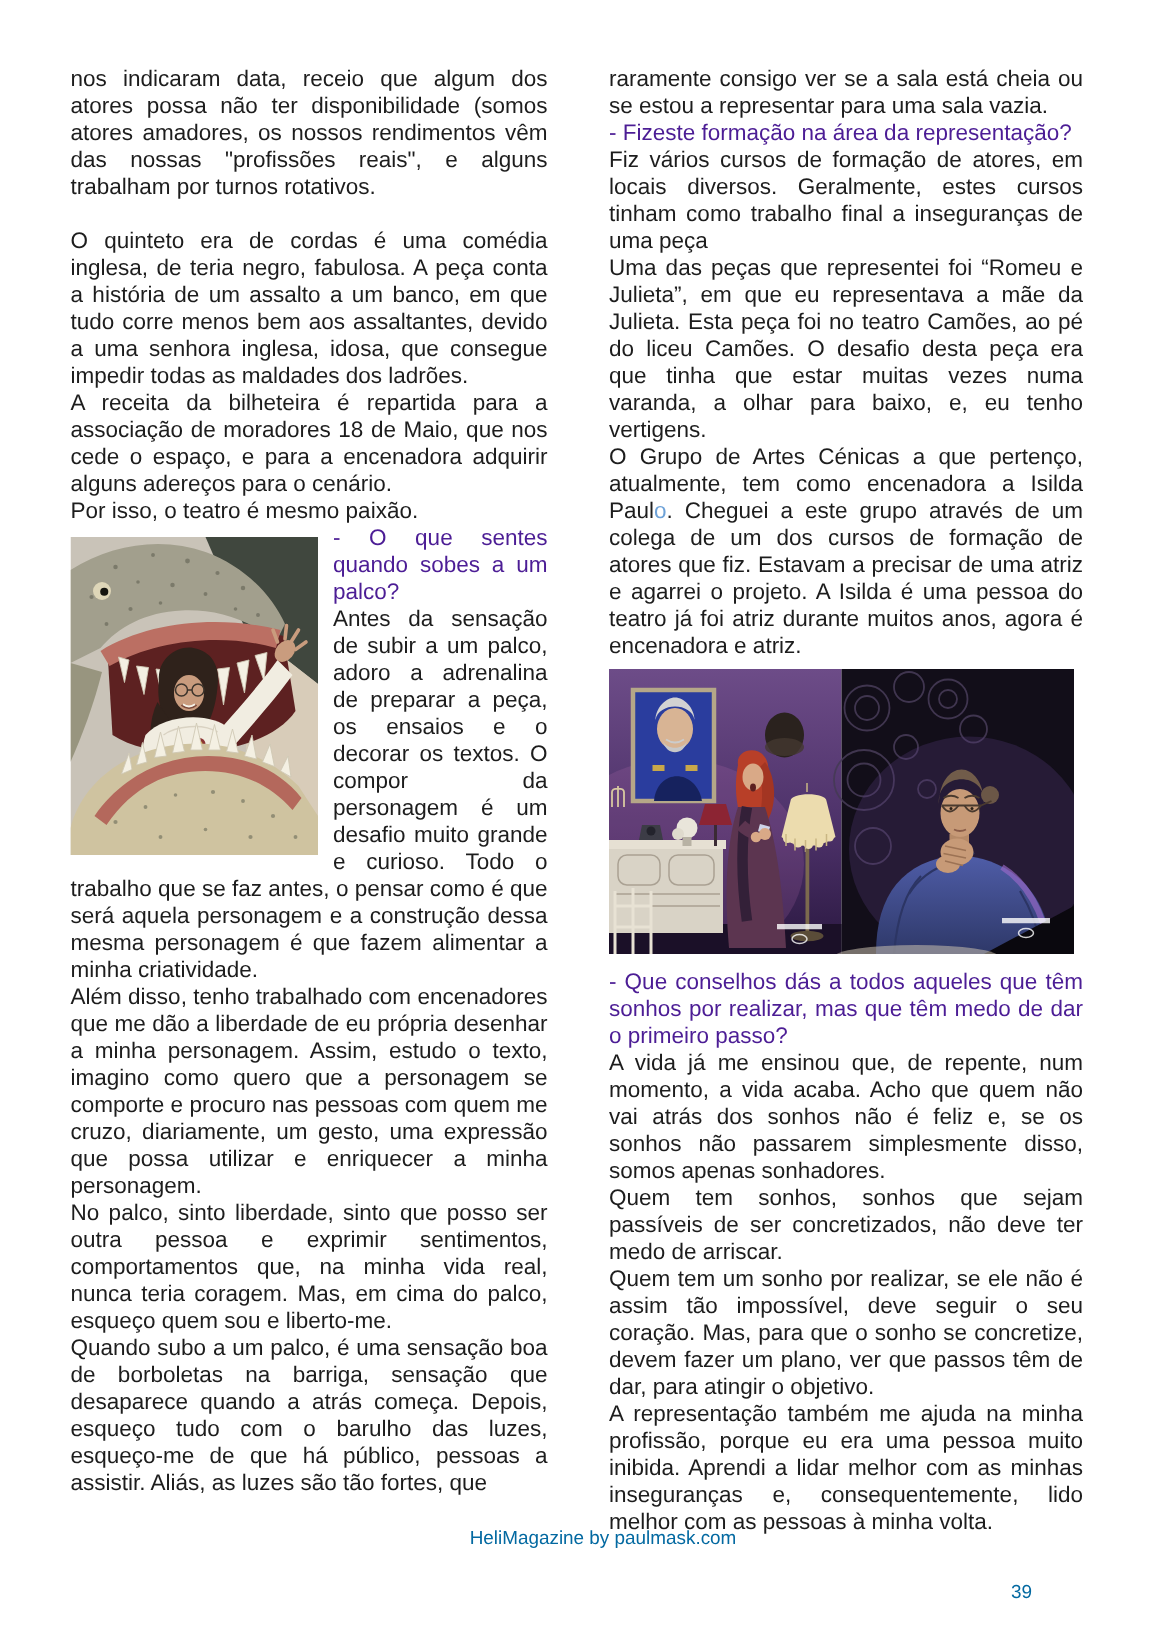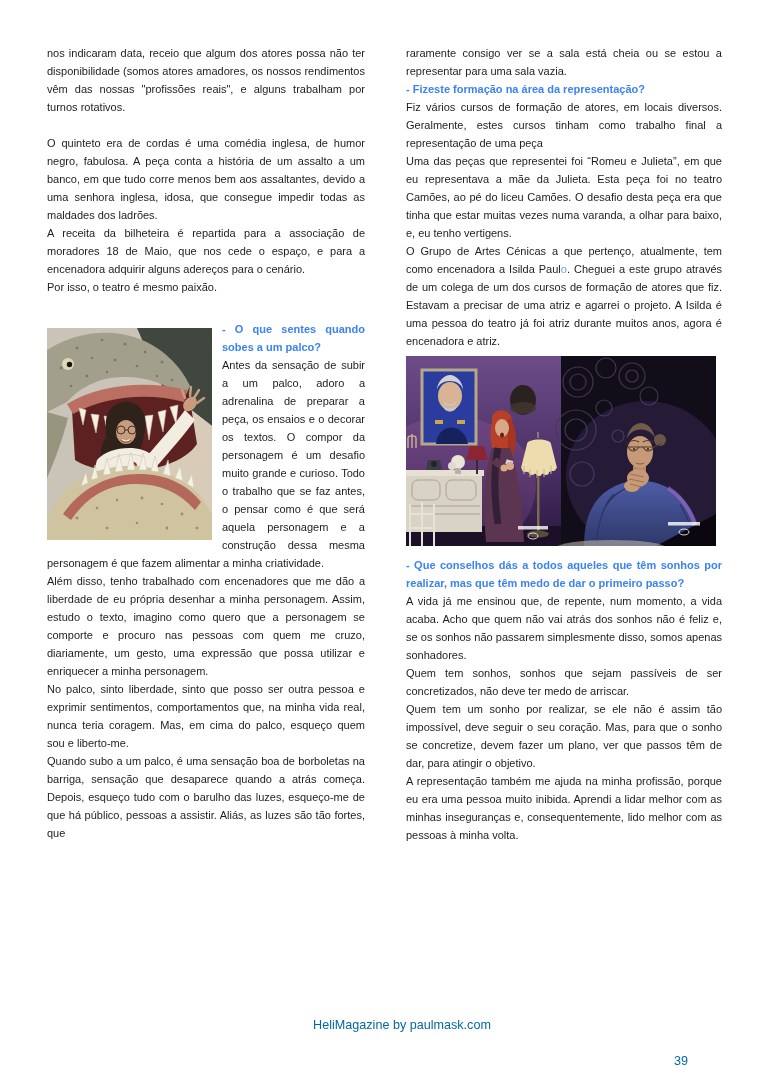--- a/index.html
+++ b/index.html
@@ -1,46 +1,46 @@
 <!DOCTYPE html>
 <html><head>
 <meta charset="utf-8">
 <style>
   html,body { margin:0; padding:0; background:#ffffff; }
   .page {
     position:relative; width:768px; height:1086px; background:#ffffff;
     font-family:"Liberation Sans", sans-serif; color:#1d1d1d; overflow:hidden;
   }
-  .col { position:absolute; top:44px; font-size:11px; line-height:18px; text-align:justify; }
+  .col { position:absolute; top:44px; font-size:15px; line-height:18px; text-align:justify; }
   .col-left  { left:47px;  width:318px; }
   .col-right { left:406px; width:316px; }
   .col p { margin:0; }
   .spacer { height:18px; }
-  .q { font-weight:bold; color:#3b82f6; }
-  .dino-block { margin-top:24px; }
+  .q { font-weight:normal; color:#4c1d95; }
+  .dino-block { }
   .dino-block::after { content:""; display:block; clear:both; }
   figure { margin:0; }
   figure.dino { float:left; width:165px; height:212px; margin:8px 10px 2px 0; }
   figure.stage { width:310px; height:190px; margin:6px 0 10px 0; }
   .italic { }
   .blue { color:#6ea2d8; }
   .footer { position:absolute; top:1018px; left:47px; width:674px; height:20px; font-size:12.6px; color:#0369a1; }
   .footer-credit { position:absolute; left:160px; width:390px; text-align:center; }
   .footer-page { position:absolute; right:33px;margin-top:36px; }
   svg { display:block; }
 </style>
 </head>
 <body>
 
 <div class="page">
 
   <div class="col col-left">
     <p>nos indicaram data, receio que algum dos atores possa não ter disponibilidade (somos atores amadores, os nossos rendimentos vêm das nossas "profissões reais", e alguns trabalham por turnos rotativos.</p>
     <div class="spacer"></div>
-    <p>O quinteto era de cordas é uma comédia inglesa, de humor negro, fabulosa. A peça conta a história de um assalto a um banco, em que tudo corre menos bem aos assaltantes, devido a uma senhora inglesa, idosa, que consegue impedir todas as maldades dos ladrões.</p>
+    <p>O quinteto era de cordas é uma comédia inglesa, de teria negro, fabulosa. A peça conta a história de um assalto a um banco, em que tudo corre menos bem aos assaltantes, devido a uma senhora inglesa, idosa, que consegue impedir todas as maldades dos ladrões.</p>
     <p>A receita da bilheteira é repartida para a associação de moradores 18 de Maio, que nos cede o espaço, e para a encenadora adquirir alguns adereços para o cenário.</p>
     <p>Por isso, o teatro é mesmo paixão.</p>
 
     <div class="dino-block">
       <figure class="dino">
         <svg width="165" height="212" viewBox="0 0 165 212" xmlns="http://www.w3.org/2000/svg">
           <rect width="165" height="212" fill="#c9c3b8"></rect>
           <path d="M90,0H165V98L116,60Z" fill="#40473e"></path>
           <path d="M116,60L165,98V212H118Z" fill="#d8ccb9"></path>
           <path d="M25,82C60,60 112,58 142,66L150,116C130,146 58,152 28,132Z" fill="#5d2121"></path>
@@ -132,21 +132,21 @@
       <p>Antes da sensação de subir a um palco, adoro a adrenalina de preparar a peça, os ensaios e o decorar os textos. O compor da personagem é um desafio muito grande e curioso. Todo o trabalho que se faz antes, o pensar como é que será aquela personagem e a construção dessa mesma personagem é que fazem alimentar a minha criatividade.</p>
       <p>Além disso, tenho trabalhado com encenadores que me dão a liberdade de eu própria desenhar a minha personagem. Assim, estudo o texto, imagino como quero que a personagem se comporte e procuro nas pessoas com quem me cruzo, diariamente, um gesto, uma expressão que possa utilizar e enriquecer a minha personagem.</p>
       <p>No palco, sinto liberdade, sinto que posso ser outra pessoa e exprimir sentimentos, comportamentos que, na minha vida real, nunca teria coragem. Mas, em cima do palco, esqueço quem sou e liberto-me.</p>
       <p>Quando subo a um palco, é uma sensação boa de borboletas na barriga, sensação que desaparece quando a atrás começa. Depois, esqueço tudo com o barulho das luzes, esqueço-me de que há público, pessoas a assistir. Aliás, as luzes são tão fortes, que</p>
     </div>
   </div>
 
   <div class="col col-right">
     <p>raramente consigo ver se a sala está cheia ou se estou a representar para uma sala vazia.</p>
     <p class="q">- Fizeste formação na área da representação?</p>
-    <p>Fiz vários cursos de formação de atores, em locais diversos. Geralmente, estes cursos tinham como trabalho final a representação de uma peça</p>
+    <p>Fiz vários cursos de formação de atores, em locais diversos. Geralmente, estes cursos tinham como trabalho final a inseguranças de uma peça</p>
     <p>Uma das peças que representei foi “Romeu e Julieta”, em que eu representava a mãe da Julieta. Esta peça foi no teatro Camões, ao pé do liceu Camões. O desafio desta peça era que tinha que estar muitas vezes numa varanda, a olhar para baixo,  e, eu tenho vertigens.</p>
     <p><span>O </span><span class="italic">Grupo de Artes Cénicas</span><span> a que pertenço, atualmente, tem como encenadora a Isilda Paul</span><span class="blue">o</span><span>. Cheguei a este grupo através de um colega de um dos cursos de formação de atores que fiz. Estavam a precisar de uma atriz e agarrei o projeto. A Isilda é uma pessoa do teatro  já foi atriz durante muitos anos, agora é encenadora e atriz.</span></p>
 
     <figure class="stage">
       <svg width="310" height="190" viewBox="0 0 310 190" xmlns="http://www.w3.org/2000/svg">
         <defs>
           <linearGradient id="gL" x1="0" y1="0" x2="0" y2="1">
             <stop offset="0" stop-color="#6d4c88"></stop>
               <stop offset=".6" stop-color="#4a2f66"></stop>
               <stop offset="1" stop-color="#2a1840"></stop>

